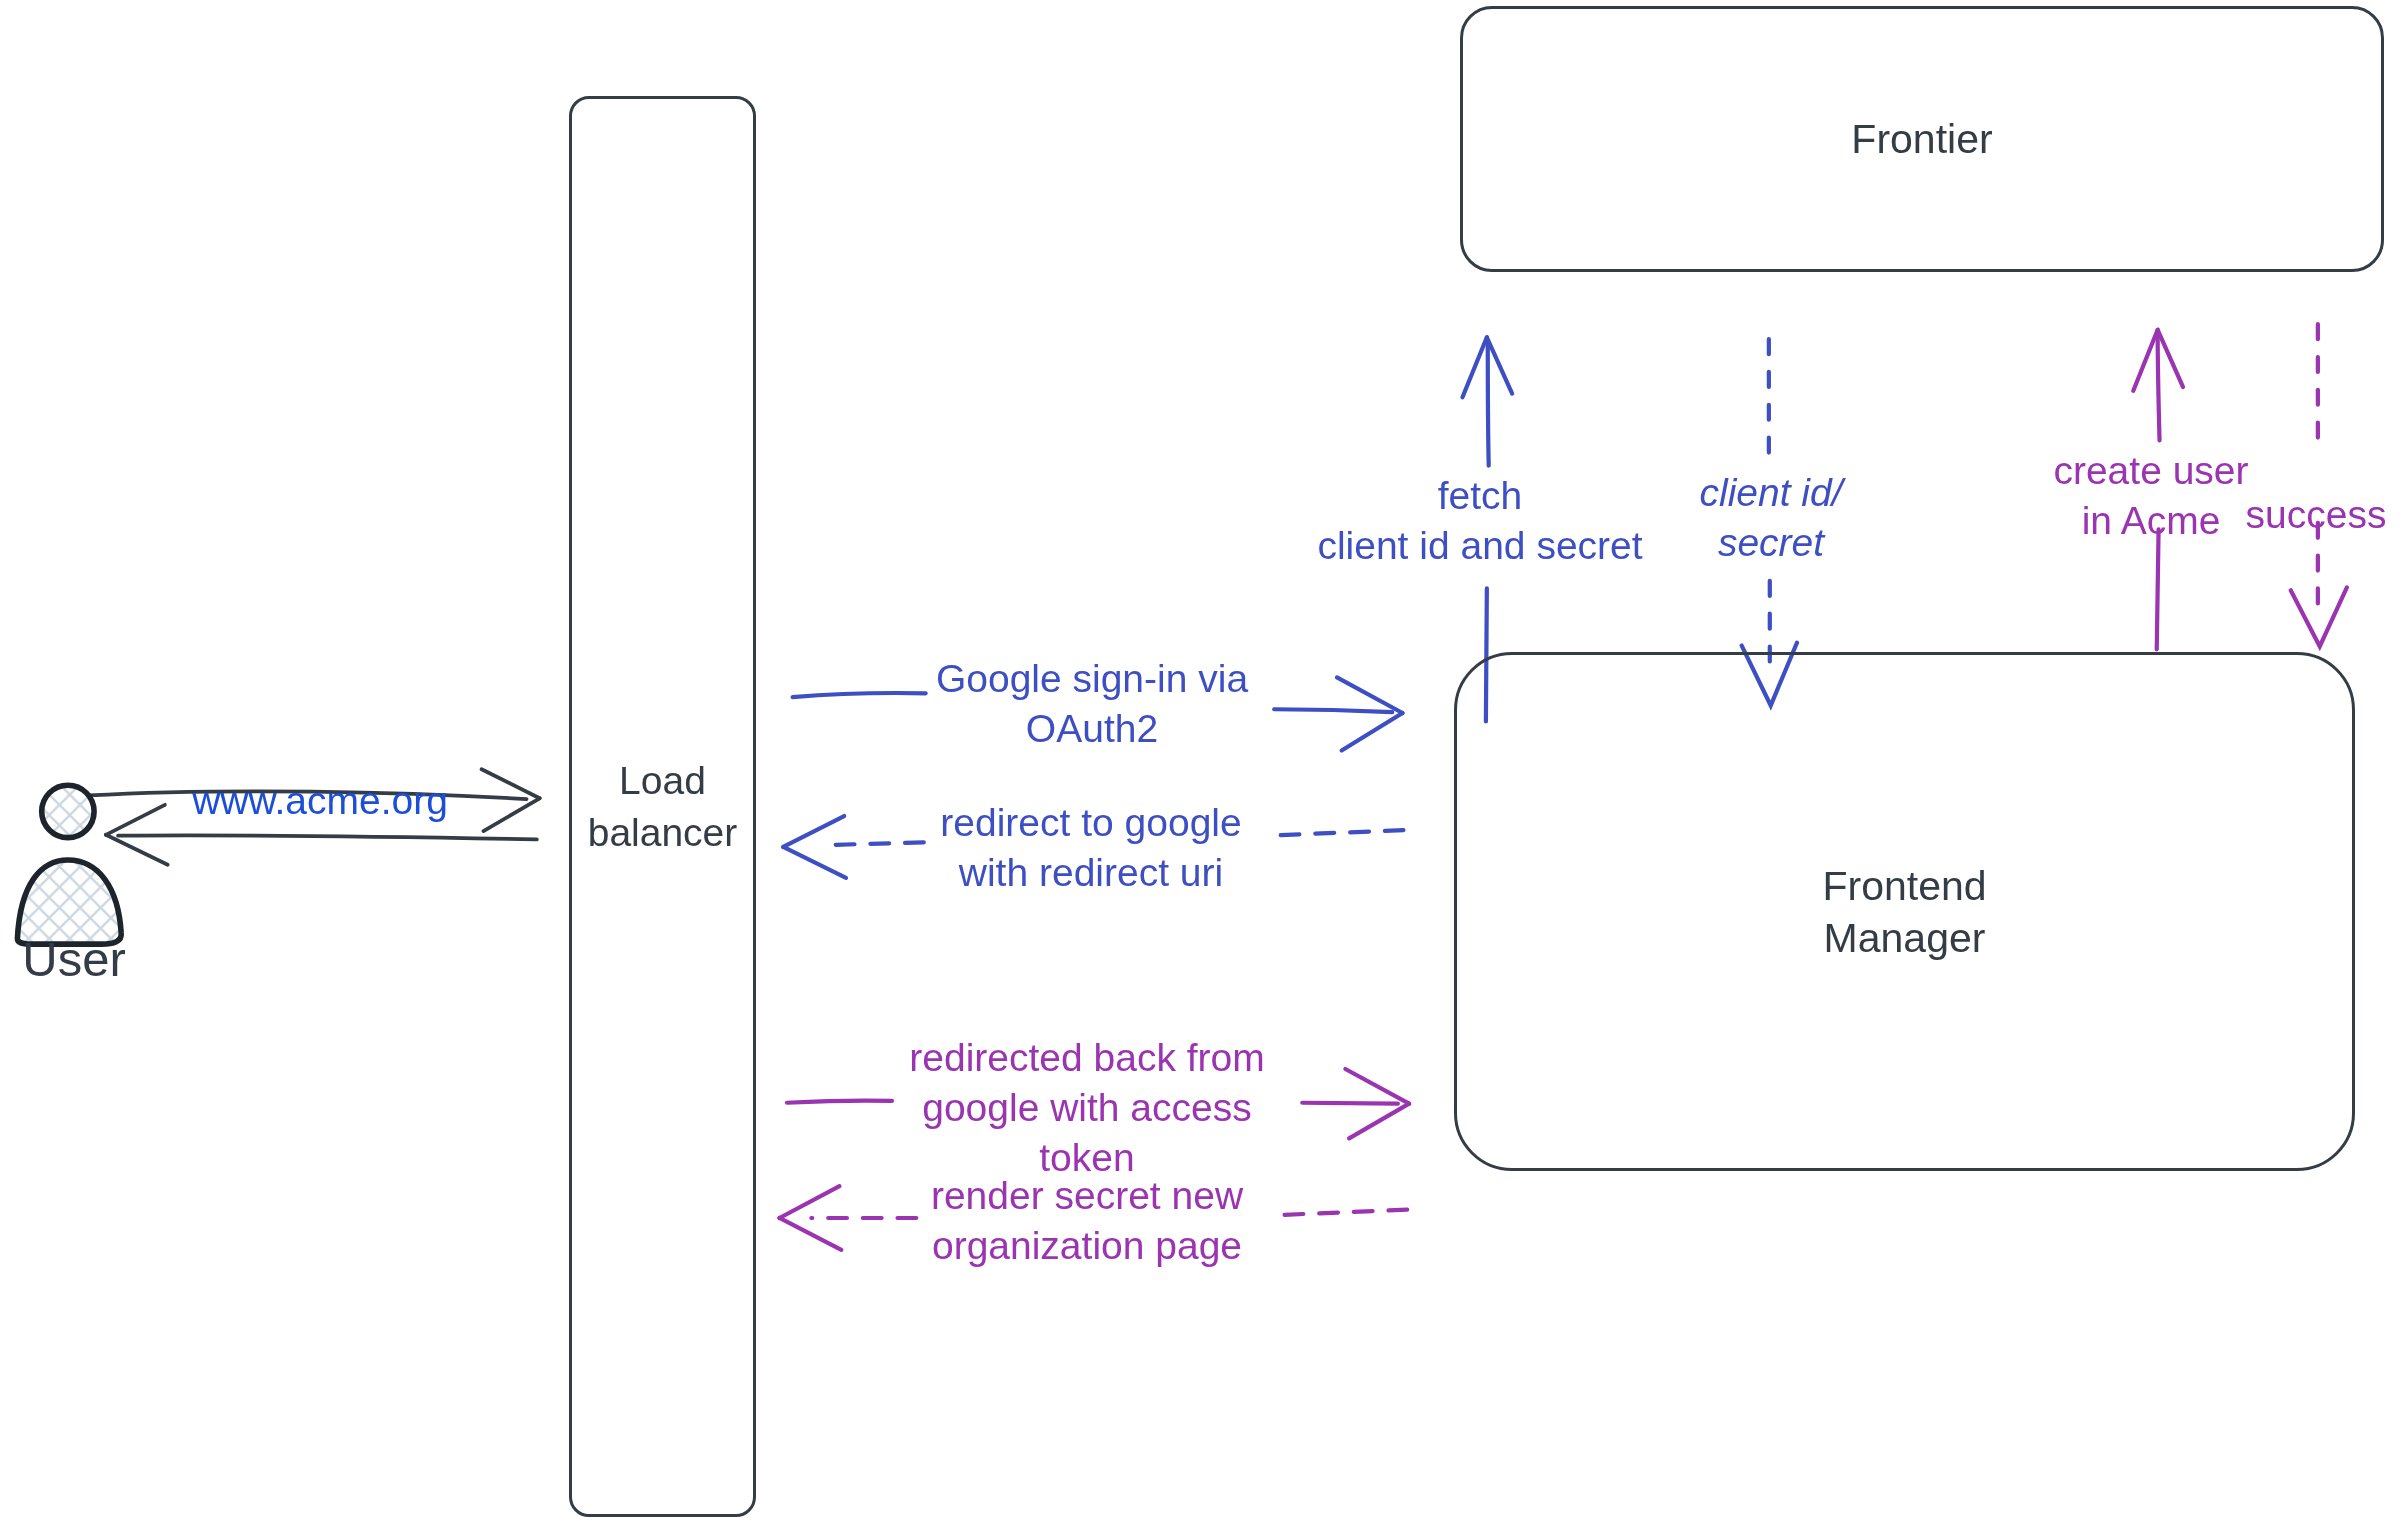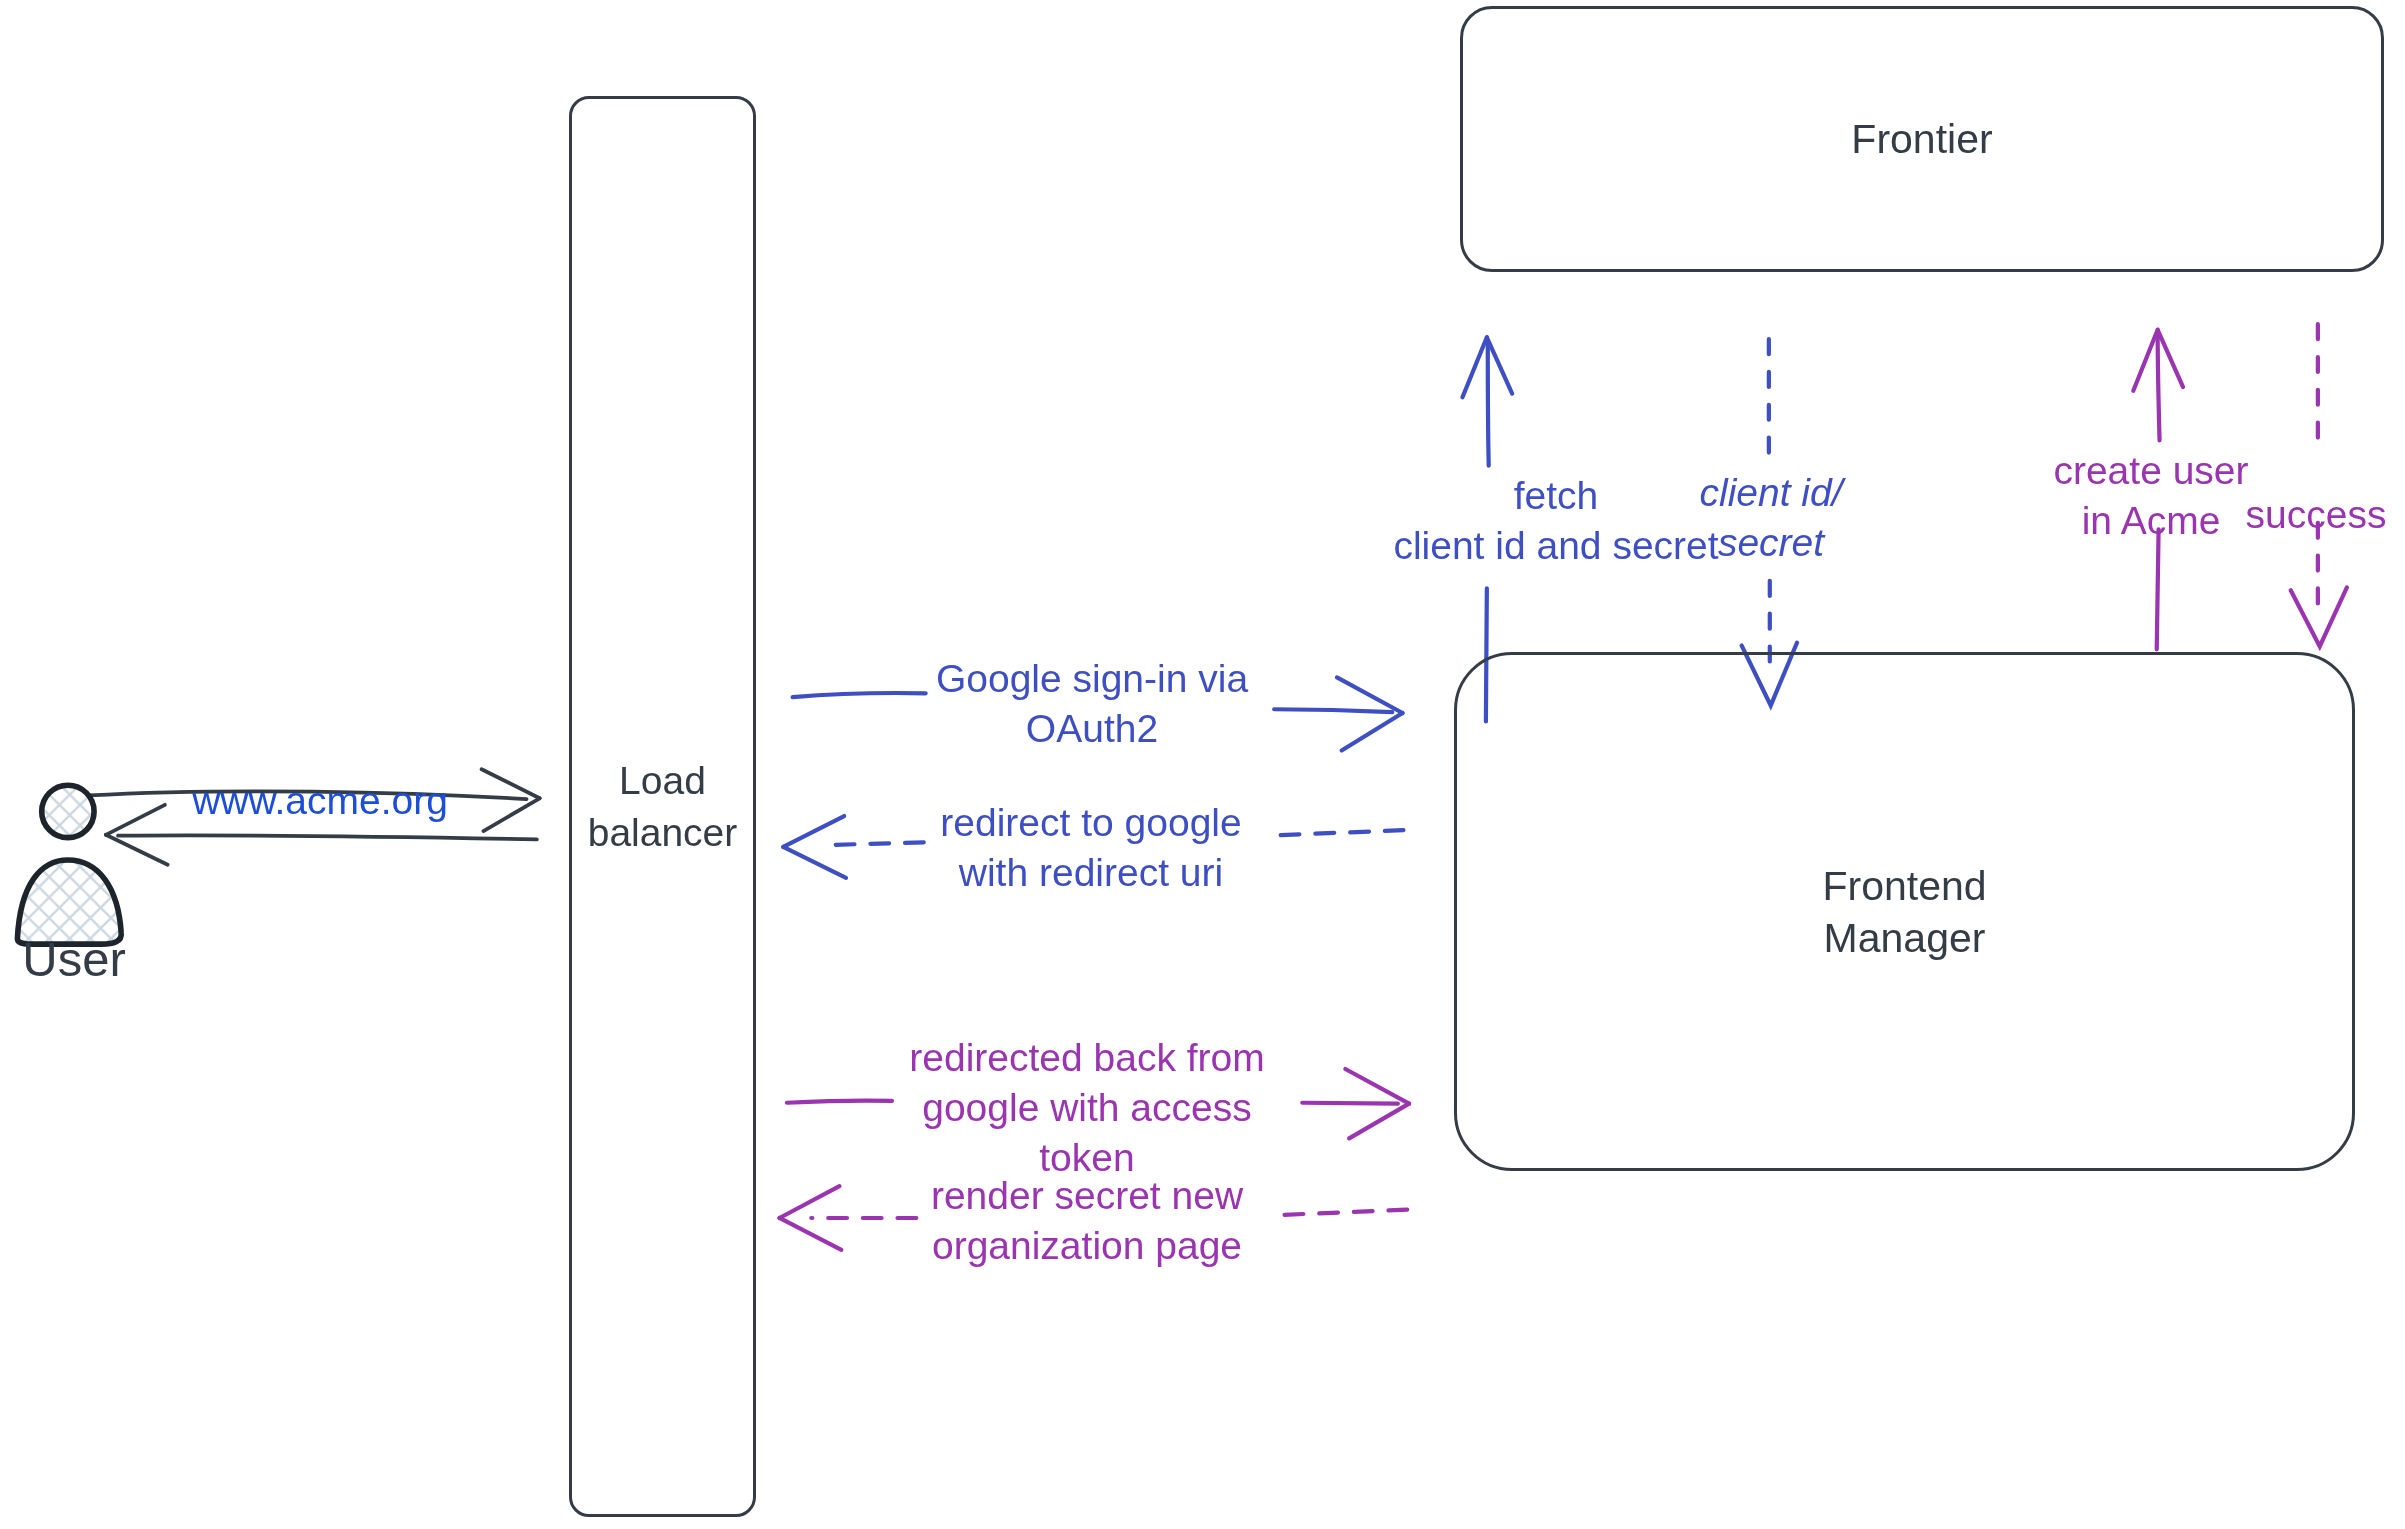--- a/index.html
+++ b/index.html
@@ -128,21 +128,21 @@
   <div class="flow-label blue" style="left:1091px;top:798px;">redirect to google
 with redirect uri</div>
 
   <div class="flow-label purple" style="left:1087px;top:1033px;">redirected back from
 google with access
 token</div>
 
   <div class="flow-label purple" style="left:1087px;top:1171px;">render secret new
 organization page</div>
 
-  <div class="flow-label blue" style="left:1556px;top:471px;">fetch
+  <div class="flow-label blue" style="left:1480px;top:471px;">fetch
 client id and secret</div>
 
   <div class="flow-label blue" style="left:1771px;top:468px;font-style:italic;">client id/
 secret</div>
 
   <div class="flow-label purple" style="left:2151px;top:446px;">create user
 in Acme</div>
 
   <div class="flow-label purple" style="left:2316px;top:466px;margin-top:24px;">success</div>
 

